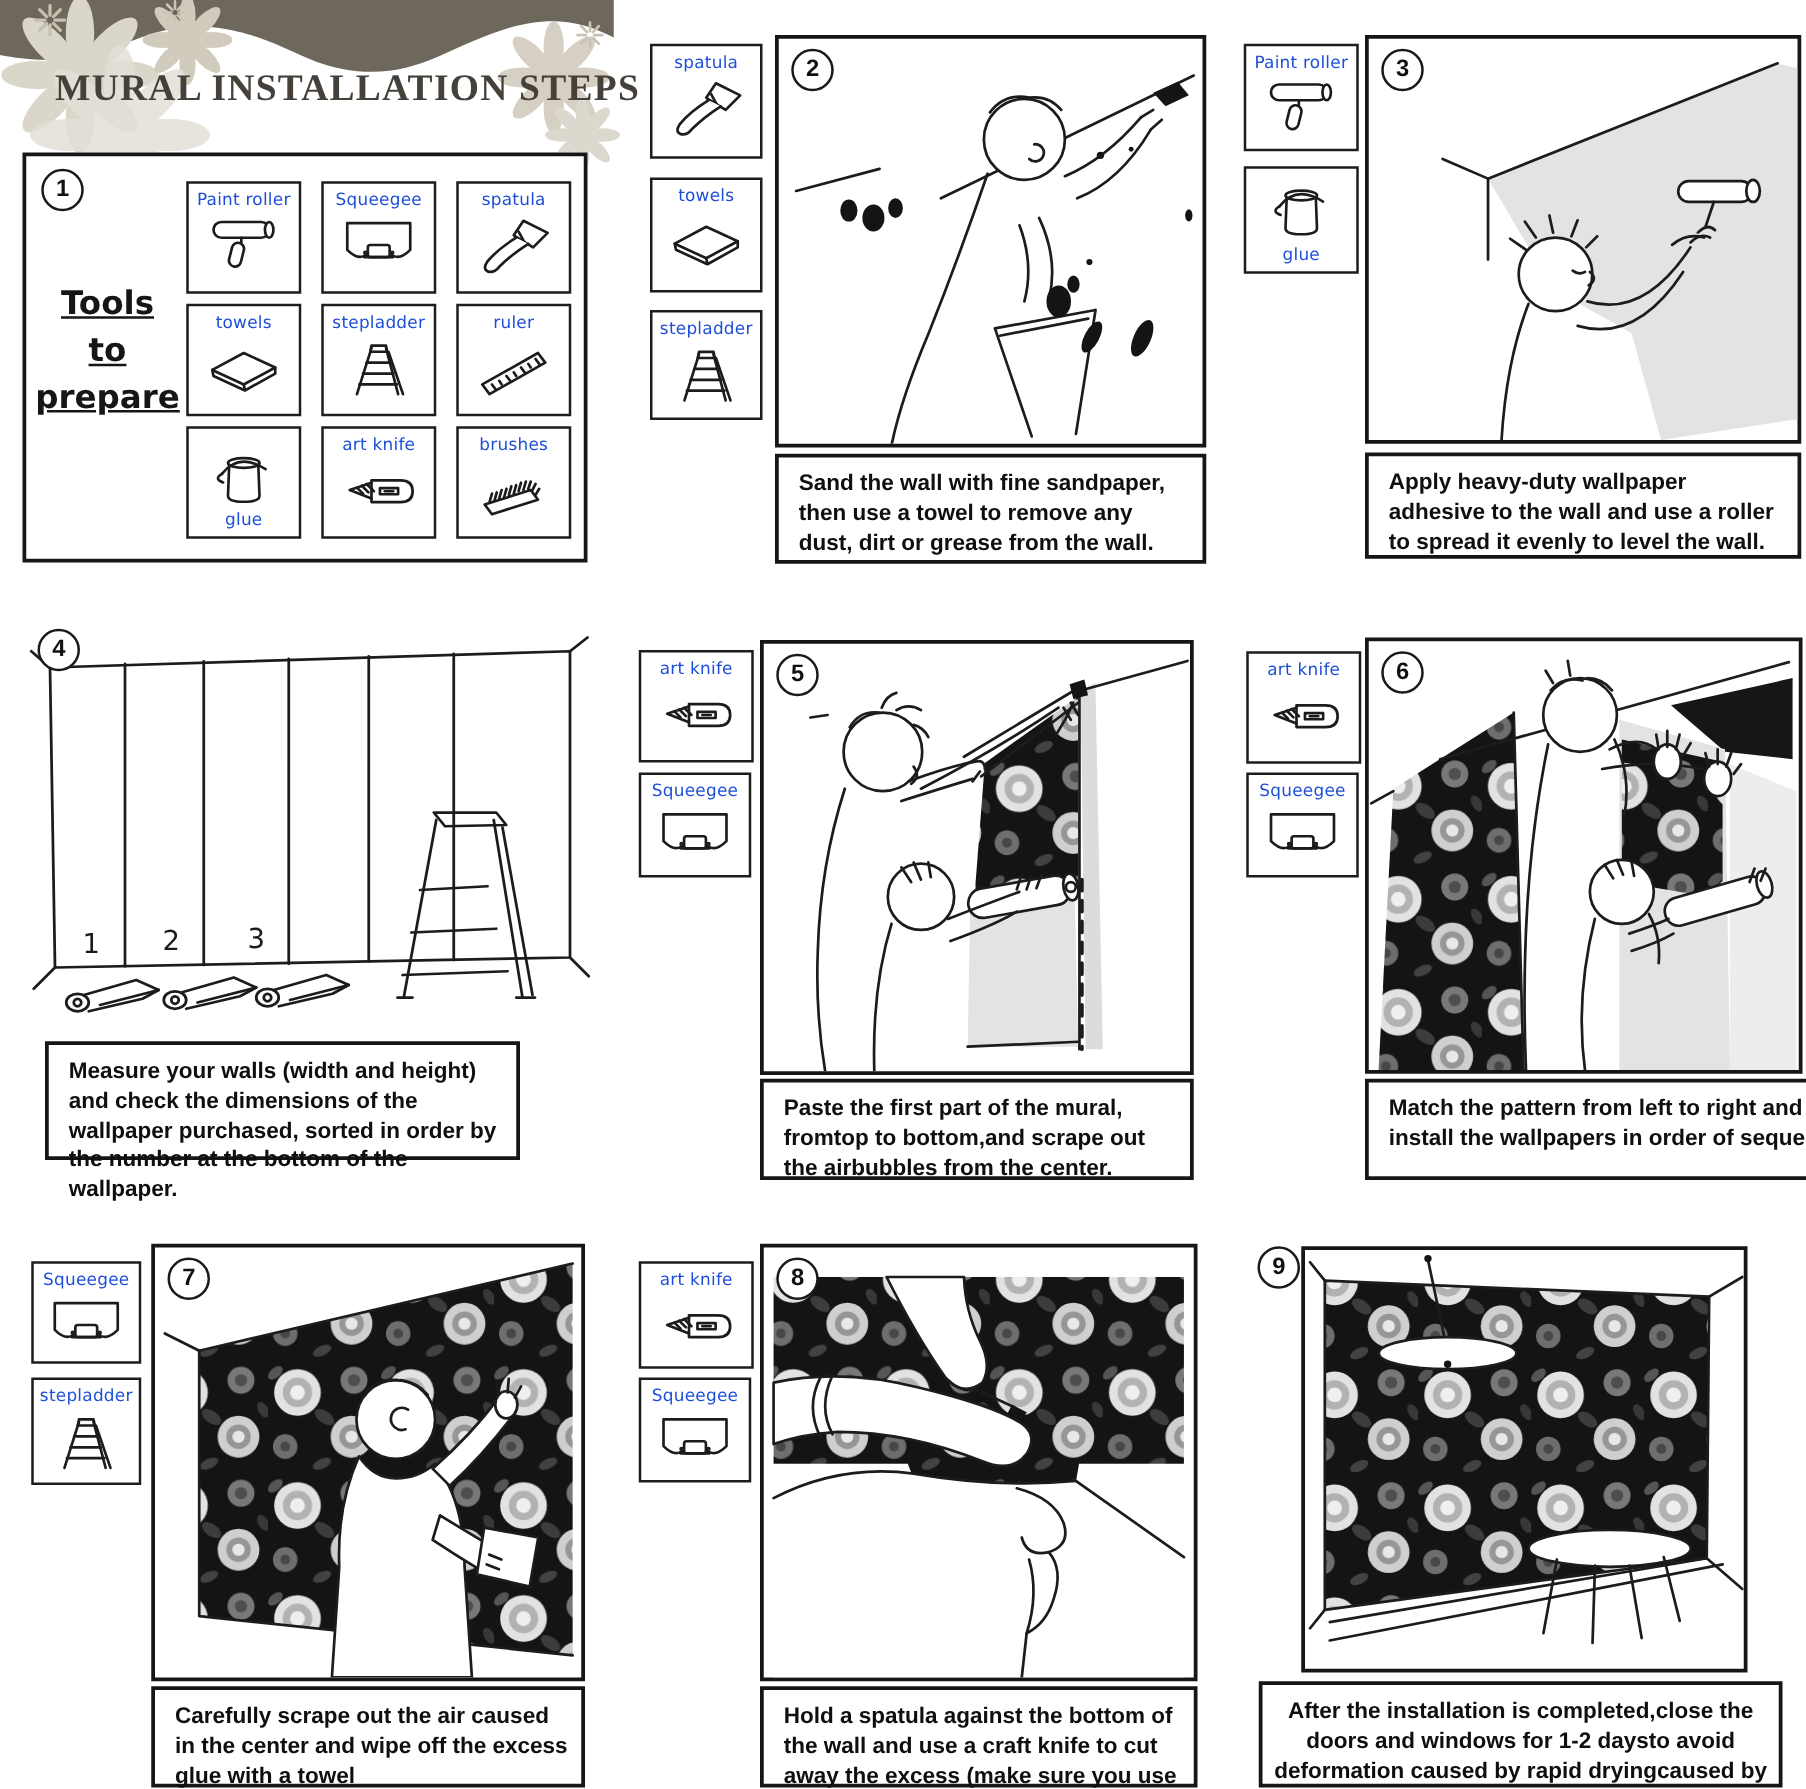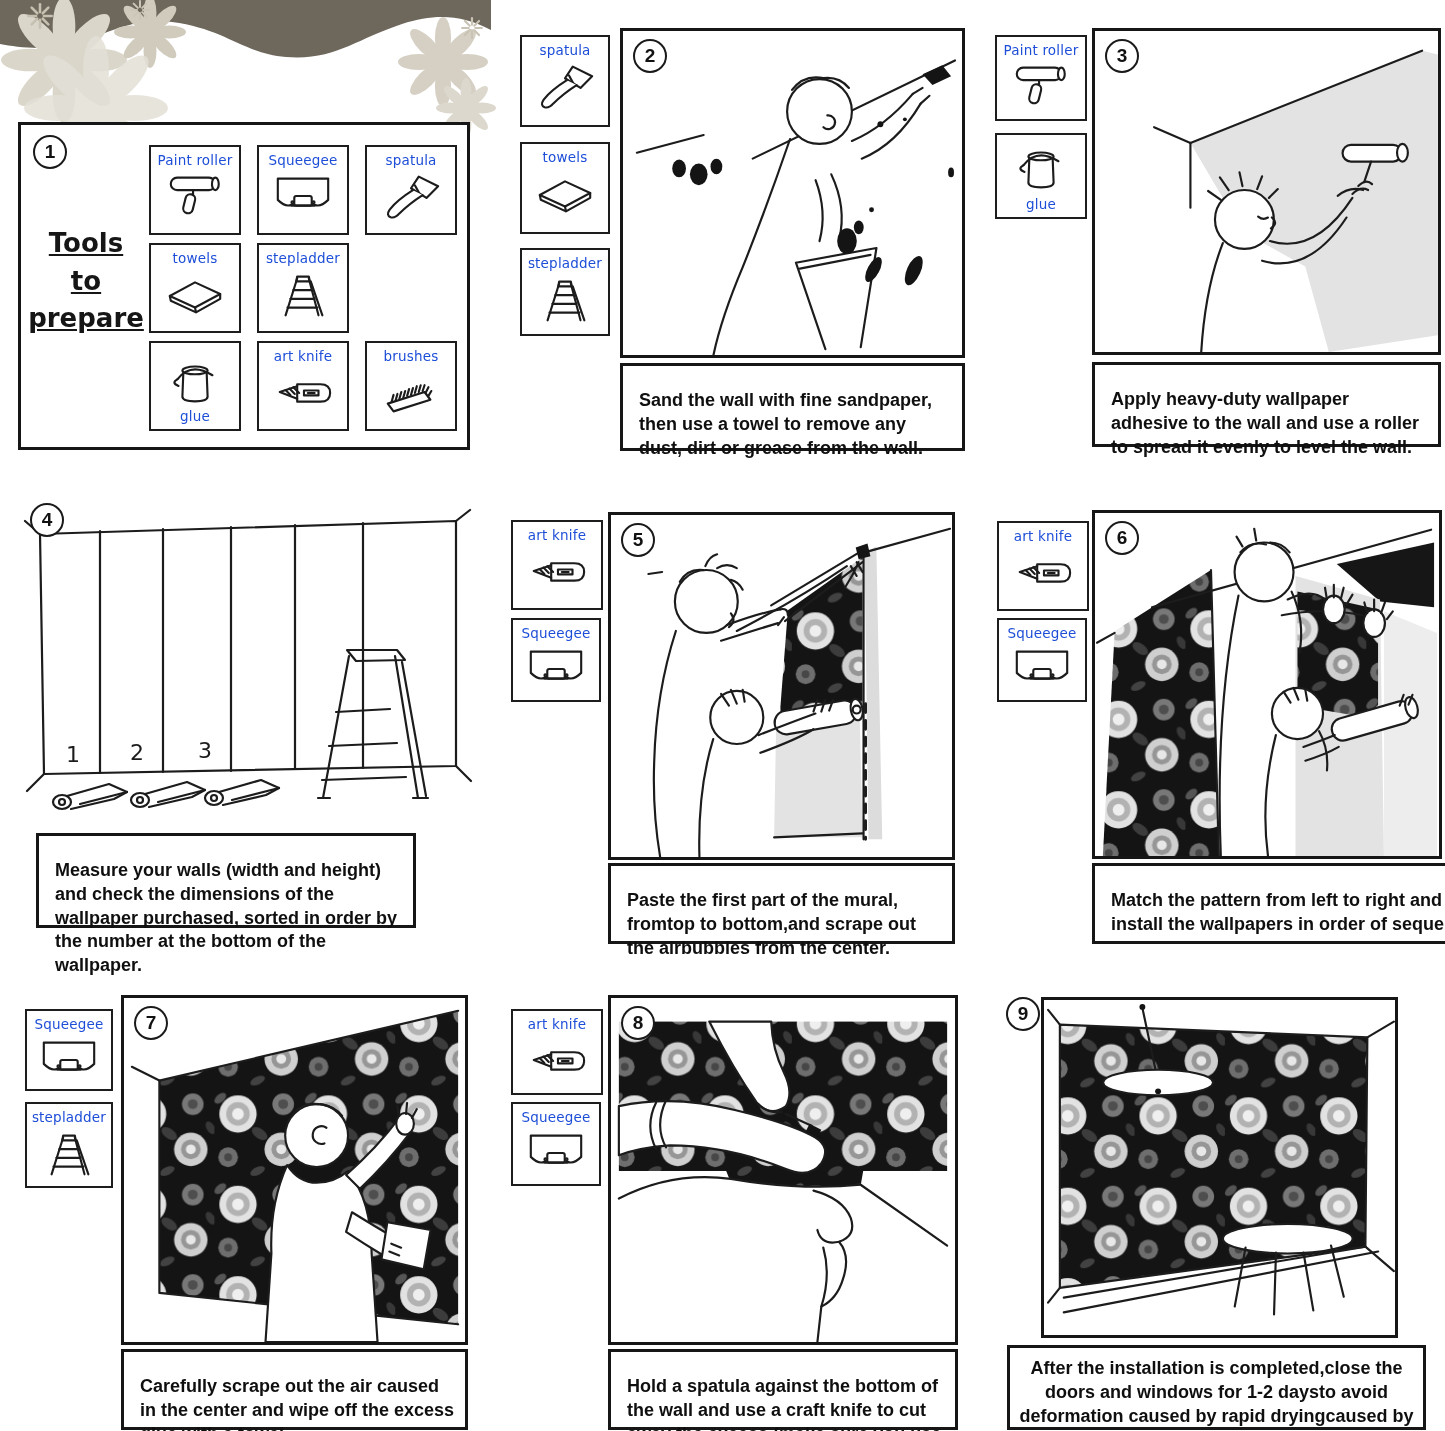--- a/index.html
+++ b/index.html
@@ -2,21 +2,21 @@
 <html><head>
 <meta charset="utf-8">
 <style>
   html,body{margin:0;padding:0;background:#fff;}
   #page{position:relative;width:1445px;height:1431px;background:#fff;overflow:hidden;
         font-family:"Liberation Sans",sans-serif;color:#141414;}
   .abs{position:absolute;box-sizing:border-box;}
   .panel{position:absolute;box-sizing:border-box;border:3px solid #161616;background:#fff;}
   .caption{position:absolute;box-sizing:border-box;border:3px solid #161616;background:#fff;
            font:bold 18px/1.32 "Liberation Sans",sans-serif;color:#0f0f0f;
-           padding:23px 10px 6px 16px;}
+           padding:9px 10px 6px 16px;}
   .caption.center{text-align:center;padding:9px 8px 6px 8px;}
   .chip{position:absolute;box-sizing:border-box;width:90px;border:2px solid #1d1d1d;background:#fff;
         display:flex;flex-direction:column;align-items:center;padding:5px 2px 2px 2px;}
   .chip.rev{flex-direction:column-reverse;padding:2px 2px 5px 2px;}
   .chip-lbl{font:13.5px "DejaVu Sans",sans-serif;color:#1d4ed8;letter-spacing:.2px;white-space:nowrap;}
   .chip-ic{width:62px;height:50px;flex:0 0 auto;margin-top:3px;}
   .chip.rev .chip-ic{margin-top:0;margin-bottom:2px;}
   .tbox{position:absolute;box-sizing:border-box;width:92px;height:90px;border:2px solid #1d1d1d;background:#fff;
         display:flex;flex-direction:column;align-items:center;padding:5px 2px 2px 2px;}
   .tbox.rev{flex-direction:column-reverse;padding:2px 2px 5px 2px;}
@@ -147,20 +147,21 @@
       <use href="#g-daisy" fill="#dad6ca" transform="translate(64,60) scale(4.2)"></use>
       <use href="#g-daisy" fill="#d0cbbd" transform="translate(150,32) scale(2.4)"></use>
       <use href="#g-daisy" fill="#e3e0d7" opacity="0.85" transform="translate(96,108) scale(4.8)"></use>
       <use href="#g-burst" stroke="#c6c0b1" transform="translate(40,16) scale(1.3)"></use>
       <use href="#g-burst" stroke="#ccc6b8" transform="translate(140,10) scale(1.0)"></use>
       <use href="#g-daisy" fill="#d5d0c3" transform="translate(443,62) scale(3.0)"></use>
       <use href="#g-burst" stroke="#c9c3b5" transform="translate(472,28) scale(1.1)"></use>
       <use href="#g-daisy" fill="#dcd8cd" transform="translate(466,108) scale(2.0)"></use>
     </g>
   </svg>
+  <div class="title">MURAL INSTALLATION STEPS</div>
 
   <div class="panel" style="left:18px;top:122px;width:452px;height:328px">
     <div class="badge" style="left:12px;top:10px">1</div>
     <div class="tools-heading">
       <div>Tools</div>
       <div>to</div>
       <div>prepare</div>
     </div>
 
     <div class="tbox" style="left:128px;top:20px">
@@ -184,20 +185,26 @@
     <div class="tbox" style="left:128px;top:118px">
       <span class="chip-lbl">towels</span>
       <svg class="chip-ic" viewBox="0 0 64 48">
           <use href="#i-towel"></use>
         </svg>
     </div>
     <div class="tbox" style="left:236px;top:118px">
       <span class="chip-lbl">stepladder</span>
       <svg class="chip-ic" viewBox="0 0 64 48">
           <use href="#i-ladder"></use>
+        </svg>
+    </div>
+    <div class="tbox" style="left:344px;top:118px">
+      <span class="chip-lbl">ruler</span>
+      <svg class="chip-ic" viewBox="0 0 64 48">
+          <use href="#i-ruler"></use>
         </svg>
     </div>
     <div class="tbox rev" style="left:128px;top:216px">
       <span class="chip-lbl">glue</span>
       <svg class="chip-ic" viewBox="0 0 64 48">
           <use href="#i-glue"></use>
         </svg>
     </div>
     <div class="tbox" style="left:236px;top:216px">
       <span class="chip-lbl">art knife</span>

